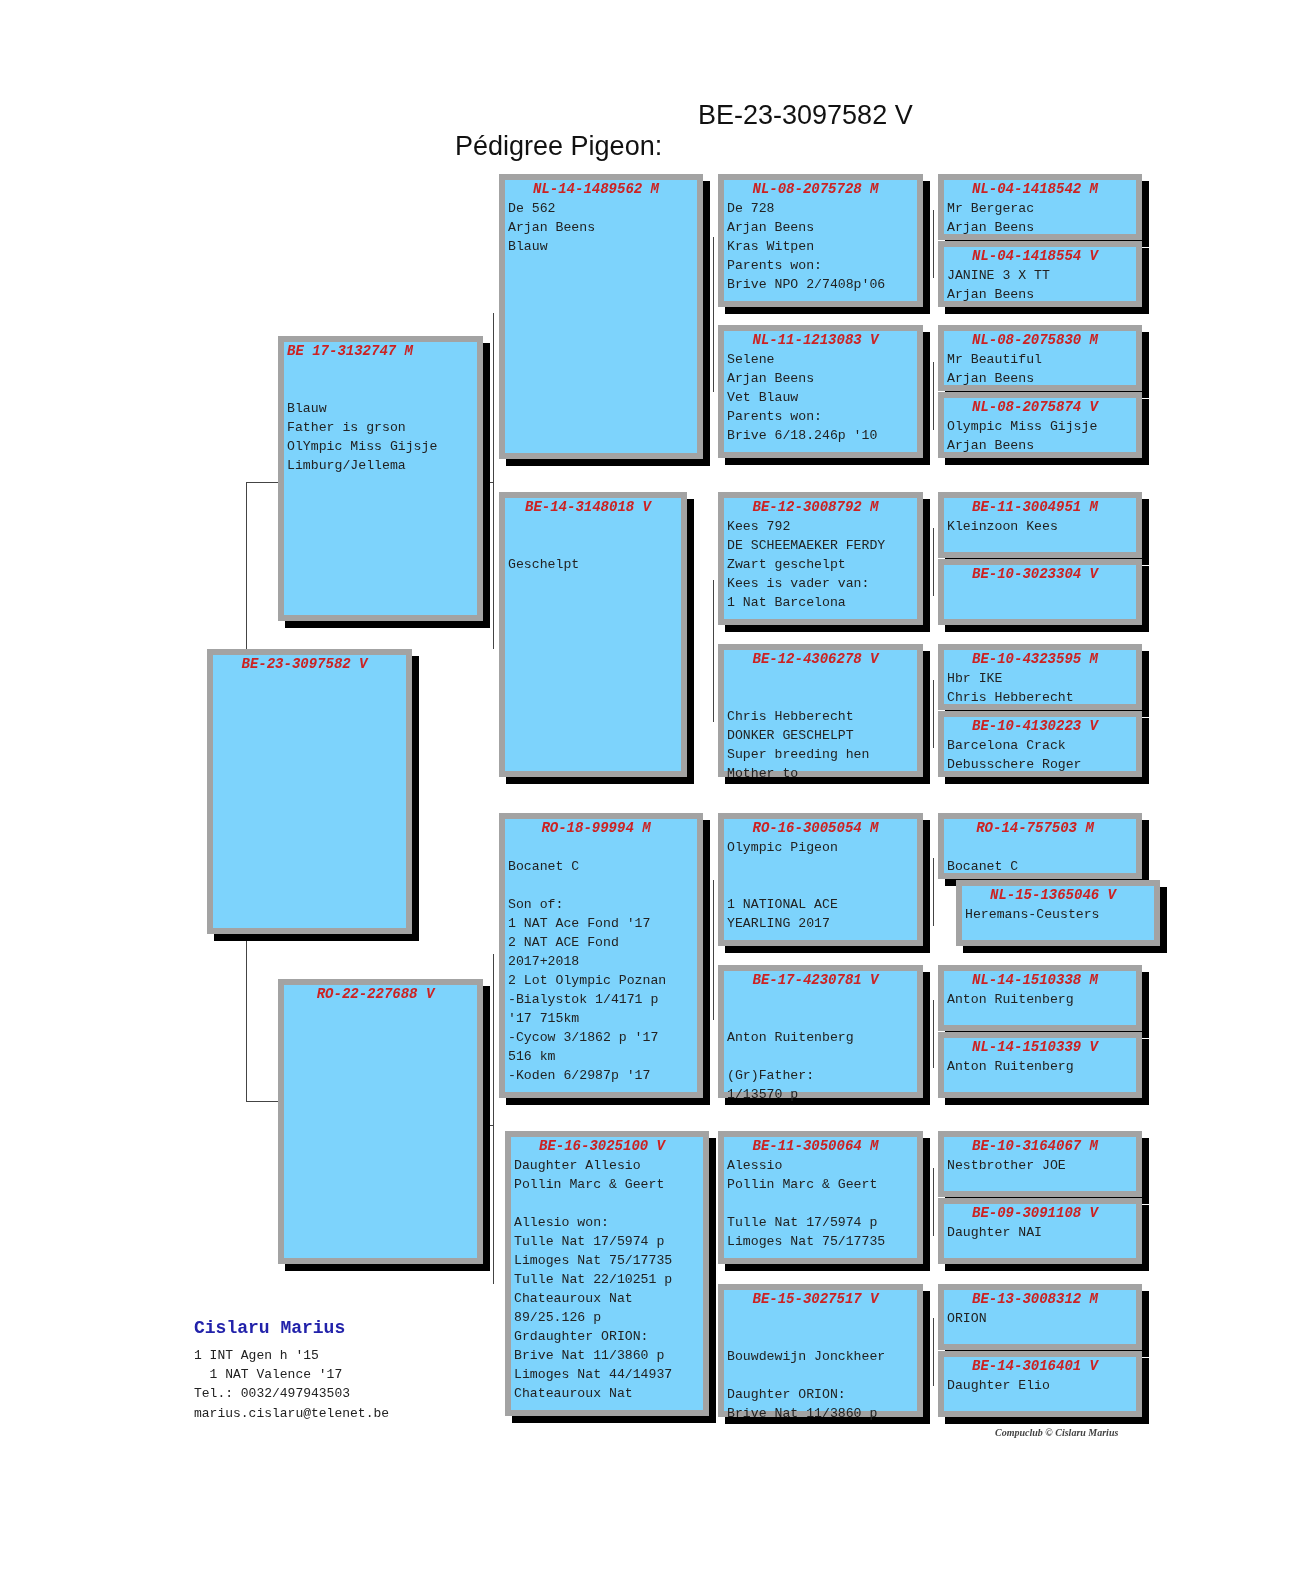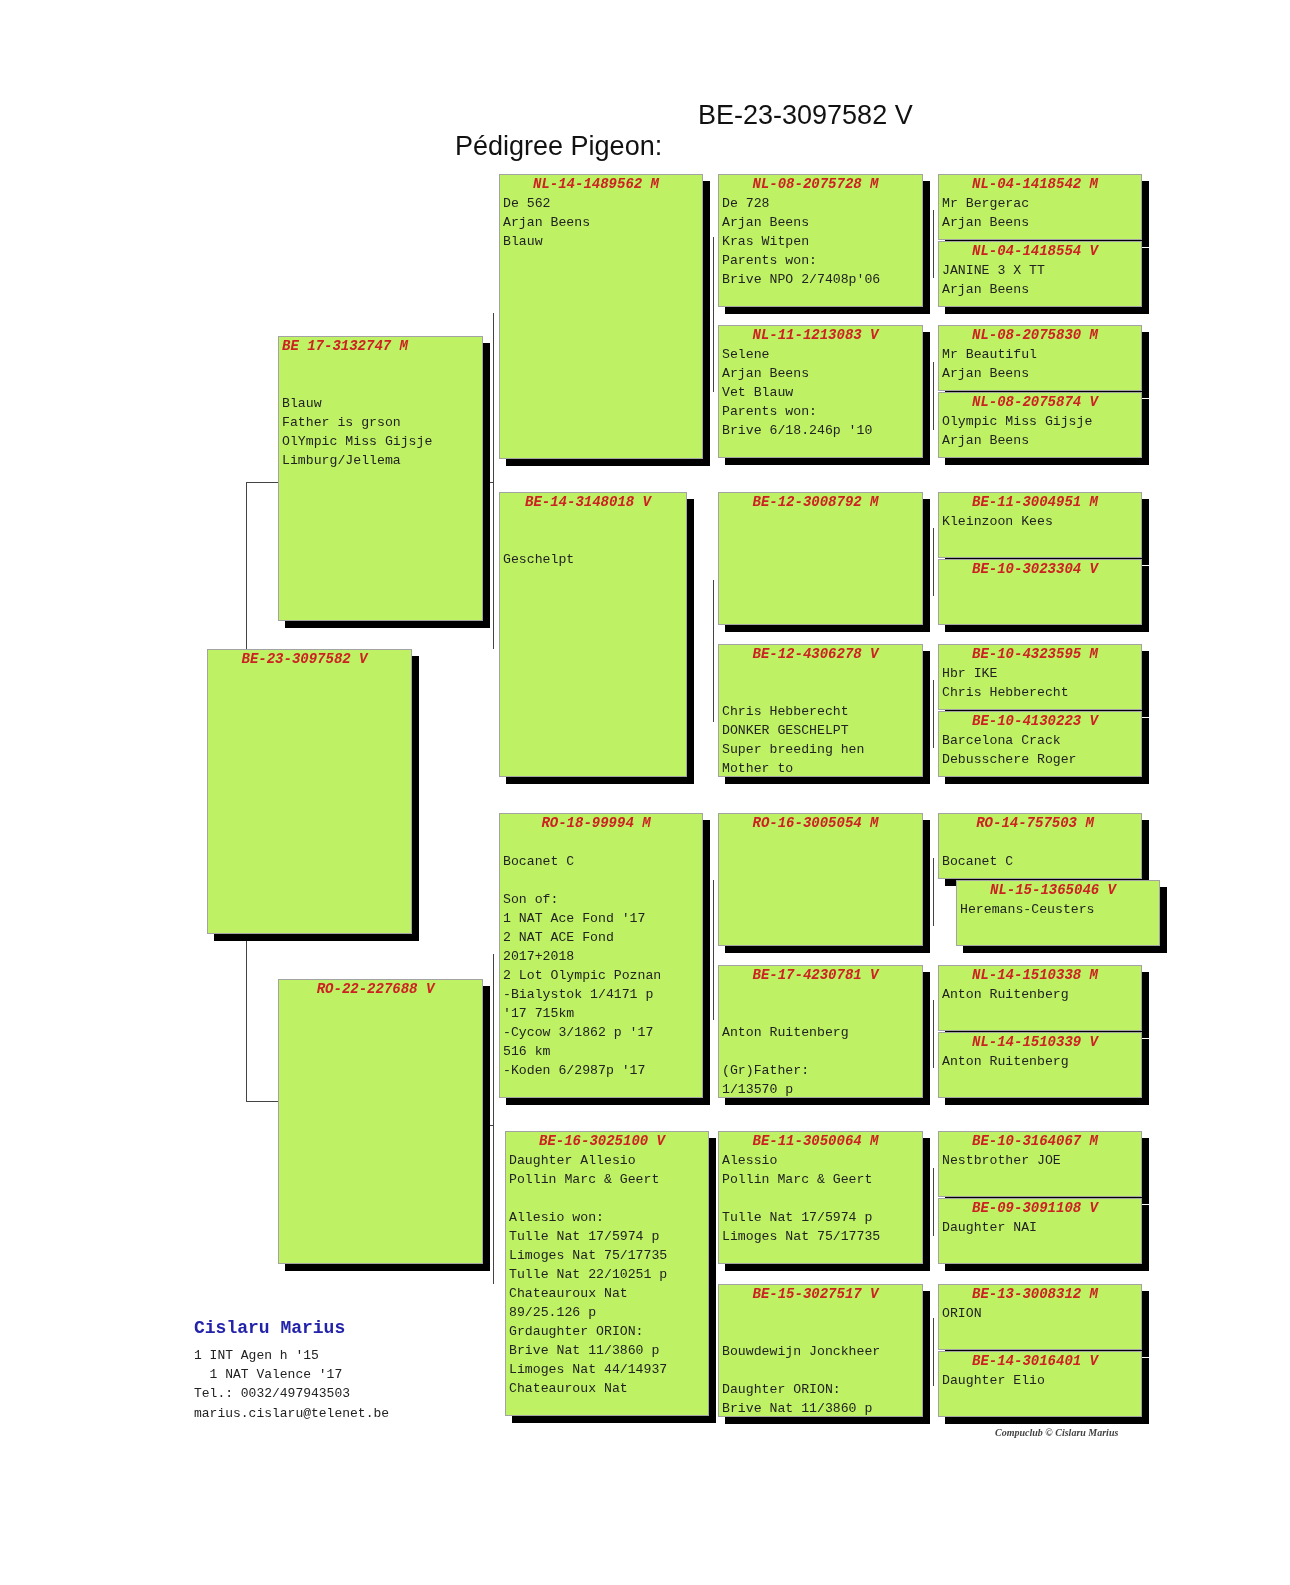--- a/index.html
+++ b/index.html
@@ -4,21 +4,21 @@
 <style>
   html, body { margin: 0; padding: 0; background: #ffffff; }
   body { width: 1290px; height: 1585px; position: relative; overflow: hidden; }
   .title {
     position: absolute; top: 100px; left: 440px; width: 600px;
     font-family: "Liberation Sans", sans-serif; font-size: 27px; color: #111;
     white-space: pre;
   }
   .title .ring { position: absolute; left: 258px; top: 0; }
   .box {
-    position: absolute; background: #bef264; border: 1px solid #a3a3a3;
+    position: absolute; background: #7dd3fc; border: 6px solid #a3a3a3;
     box-shadow: 7px 7px 0 #000;
     font-family: "Liberation Mono", monospace; font-size: 13.2px; color: #222;
     box-sizing: border-box;
   }
   .box .ring {
     display: block; text-align: center; color: #cc2222; font-weight: bold; font-style: italic;
     font-family: "Liberation Mono", monospace; font-size: 14px; height: 19px; line-height: 19px;
     padding-right: 10px;
   }
   .box .ring.left { text-align: left; padding-left: 3px; }
@@ -145,32 +145,42 @@
 <div class="box" style="left:718px;top:325px;width:205px;height:133px;">
   <span class="ring">NL-11-1213083 V</span>
   <div class="lines">Selene
 Arjan Beens
 Vet Blauw
 Parents won:
 Brive 6/18.246p '10</div>
 </div>
 <div class="box" style="left:718px;top:492px;width:205px;height:133px;">
   <span class="ring">BE-12-3008792 M</span>
+  <div class="lines">Kees 792
+DE SCHEEMAEKER FERDY
+Zwart geschelpt
+Kees is vader van:
+1 Nat Barcelona</div>
 </div>
 <div class="box" style="left:718px;top:644px;width:205px;height:133px;">
   <span class="ring">BE-12-4306278 V</span>
   <div class="lines">
 
 Chris Hebberecht
 DONKER GESCHELPT
 Super breeding hen
 Mother to</div>
 </div>
 <div class="box" style="left:718px;top:813px;width:205px;height:133px;">
   <span class="ring">RO-16-3005054 M</span>
+  <div class="lines">Olympic Pigeon
+
+
+1 NATIONAL ACE
+YEARLING 2017</div>
 </div>
 <div class="box" style="left:718px;top:965px;width:205px;height:133px;">
   <span class="ring">BE-17-4230781 V</span>
   <div class="lines">
 
 Anton Ruitenberg
 
 (Gr)Father:
 1/13570 p</div>
 </div>

